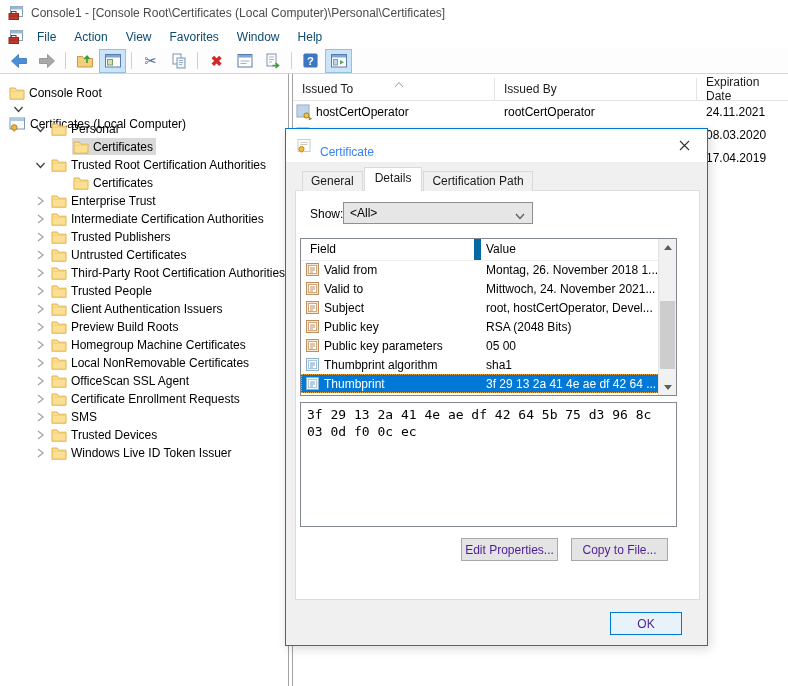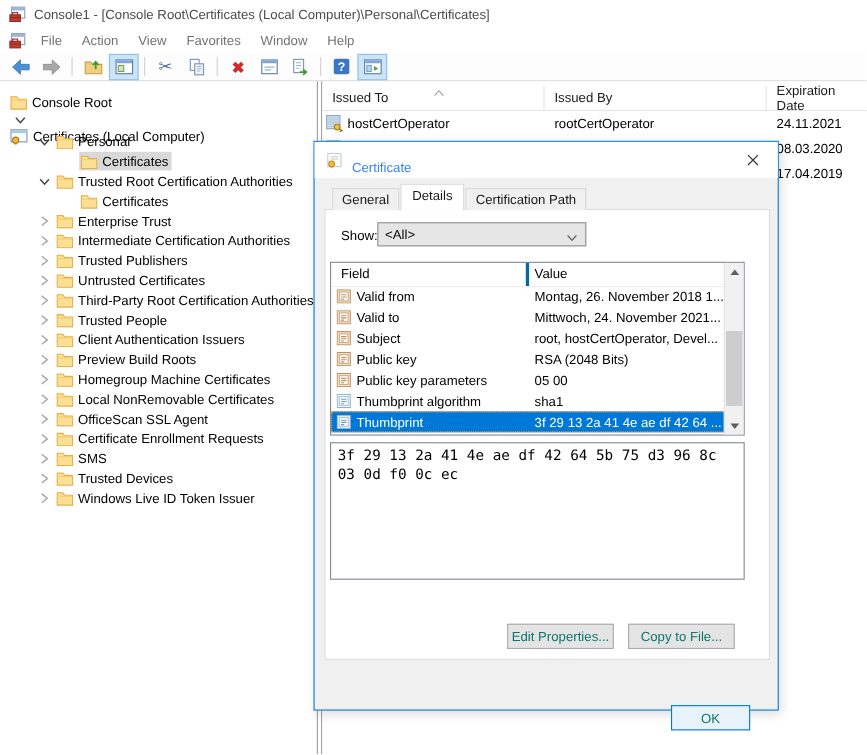--- a/index.html
+++ b/index.html
@@ -2,21 +2,21 @@
 <html><head>
 <meta charset="utf-8">
 <style>
   html,body{margin:0;padding:0;background:#fff;}
   #app{position:relative;width:788px;height:686px;background:#ffffff;overflow:hidden;
        font-family:"Liberation Sans",sans-serif;font-size:12px;color:#000;cursor:default;}
   
   .titlebar{height:26px;display:flex;align-items:center;gap:7px;padding-left:8px;background:#fff;color:#4b4b4b;}
   .menubar{height:22px;display:flex;align-items:center;padding-left:4px;background:#fff;}
   .menu-items{display:flex;align-items:center;}
-  .menu-item{padding:2px 9px;color:#737373;text-align:right;}
+  .menu-item{padding:2px 9px;color:#0c4a6e;text-align:right;}
   .toolbar{height:25px;display:flex;align-items:center;padding-left:5px;gap:1px;
            background:#fdfdfd;border-bottom:1px solid #d4d4d4;}
   .tb-btn{width:25px;height:22px;display:flex;align-items:center;justify-content:center;border:1px solid transparent;}
   .tb-btn.toggled{background:#cce4f7;border:1px solid #92c0e0;}
   .tb-sep{width:1px;height:17px;background:#d0d0d0;margin:0 4px;}
   .tb-ic{display:flex;align-items:center;justify-content:center;}
   .glyph-cut{font-size:15px;color:#4a6f9b;line-height:1;}
   .glyph-del{font-size:14px;color:#cf2b2b;font-weight:bold;line-height:1;}
   
   .main{position:absolute;top:74px;left:0;right:0;bottom:0;}
@@ -48,37 +48,37 @@
   .dlg-tabs{position:absolute;left:16px;top:39px;height:23px;display:flex;align-items:flex-end;z-index:3;}
   .tab{height:19px;line-height:19px;padding:0 8px;background:#f0f0f0;border:1px solid #d9d9d9;border-bottom:none;margin-right:1px;color:#1a1a1a;}
   .tab.active{height:23px;line-height:21px;padding:0 10px;background:#fff;position:relative;}
   .dlg-page{position:absolute;left:9px;right:7px;top:61px;height:410px;background:#fff;border:1px solid #dcdcdc;box-sizing:border-box;}
   .show-label{position:absolute;left:14px;top:16px;}
   .combo{position:absolute;left:47px;top:11px;width:190px;height:22px;background:#e6e6e6;border:1px solid #8f8f8f;
          display:flex;align-items:center;box-sizing:border-box;padding-left:6px;}
   .combo-chev{position:absolute;right:6px;top:7px;}
   .fields-box{position:absolute;left:4px;top:47px;width:377px;height:158px;border:1px solid #828790;background:#fff;box-sizing:border-box;}
   .f-header{position:absolute;left:0;top:0;right:17px;height:21px;display:flex;border-bottom:1px solid #ededed;}
-  .f-h1{width:180px;padding-left:9px;line-height:21px;border-right:3px solid #0369a1;box-sizing:border-box;}
+  .f-h1{width:180px;padding-left:9px;line-height:21px;border-right:7px solid #0369a1;box-sizing:border-box;}
   .f-h2{flex:1;padding-left:5px;line-height:21px;}
   .f-rows{position:absolute;left:0;top:21px;right:17px;}
   .f-row{height:19px;display:flex;align-items:center;white-space:nowrap;overflow:hidden;}
   .f-row.selected{background:#0078d7;color:#fff;outline:1px dotted #e8a33d;outline-offset:-1px;}
   .f-ic{width:13px;height:13px;margin:0 5px 0 5px;flex:none;display:flex;}
   .f-name{width:162px;flex:none;overflow:hidden;}
   .f-value{flex:1;overflow:hidden;}
   .f-scroll{position:absolute;top:0;bottom:0;right:0;width:17px;background:#f1f1f1;border-left:1px solid #e3e3e3;}
   .sb-btn{position:absolute;left:0;width:17px;height:16px;display:flex;align-items:center;justify-content:center;}
   .sb-up{top:0;}.sb-down{bottom:0;}
   .arr-up{width:0;height:0;border-left:4px solid transparent;border-right:4px solid transparent;border-bottom:5px solid #5e5e5e;}
   .arr-down{width:0;height:0;border-left:4px solid transparent;border-right:4px solid transparent;border-top:5px solid #5e5e5e;}
   .sb-thumb{position:absolute;left:1px;width:15px;top:62px;height:68px;background:#cdcdcd;}
   .thumb-box{position:absolute;left:4px;top:211px;width:377px;height:125px;border:1px solid #828790;background:#fff;
              box-sizing:border-box;padding:3px 6px;font-family:"DejaVu Sans Mono",monospace;font-size:13px;line-height:17px;color:#000;}
-  .btn{position:absolute;height:23px;background:#e4e4e4;border:1px solid #a9a9a9;display:flex;align-items:center;justify-content:center;box-sizing:border-box;color:#0f766e;margin-top:29px;}
+  .btn{position:absolute;height:23px;background:#e4e4e4;border:1px solid #a9a9a9;display:flex;align-items:center;justify-content:center;box-sizing:border-box;color:#4c1d95;}
   .btn-edit{left:165px;top:347px;width:97px;}
   .btn-copy{left:275px;top:347px;width:97px;}
   .btn-ok{left:324px;top:483px;width:72px;background:#e7f2fb;border:1px solid #0078d7;}
 </style>
 </head>
 <body>
 
 <div id="app">
 
   <div class="titlebar">

